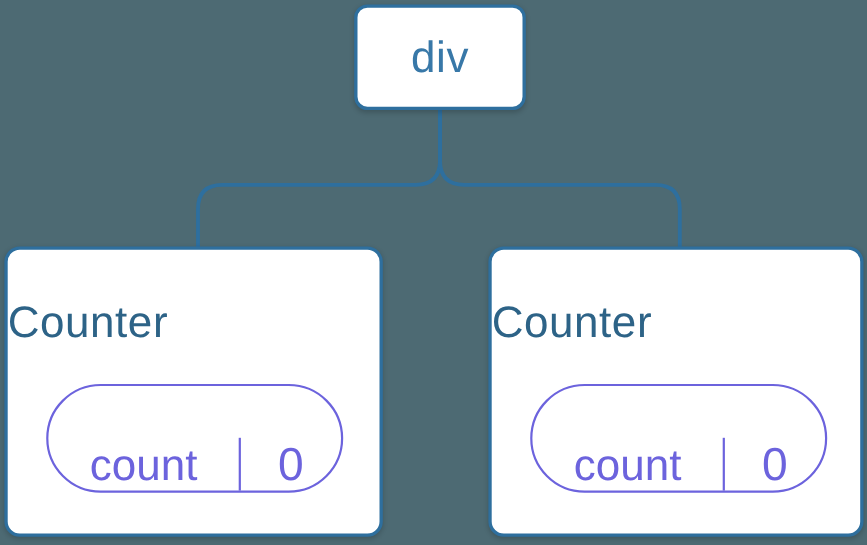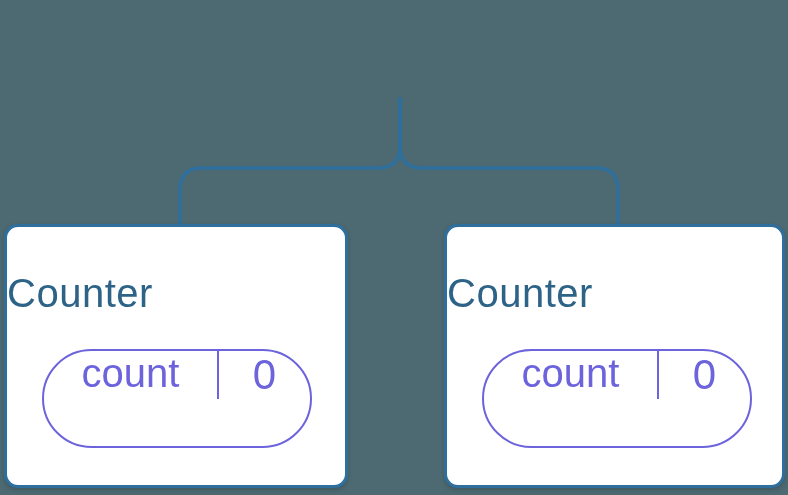--- a/index.html
+++ b/index.html
@@ -58,21 +58,21 @@
     letter-spacing: 0.5px;
   }
   .state-pill {
     position: absolute;
     left: 35px; top: 122px;
     width: 270px; height: 99px;
     border: 2.5px solid #6c63dd;
     border-radius: 52px;
     box-sizing: border-box;
     display: flex;
-    align-items: flex-start;
+    align-items: flex-end;
     color: #6c63dd;
     background: #ffffff;
   }
   .state-key-cell {
     flex: 1 1 auto;
     display: flex;
     align-items: center;
     justify-content: center;
     font-size: 40px;
   }
@@ -88,20 +88,23 @@
 </head>
 <body>
 
 <div class="canvas">
 
   <svg class="connector-svg" viewBox="0 0 788 495" xmlns="http://www.w3.org/2000/svg">
     <path d="M 400 99 L 400 146 Q 400 168 378 168 L 202 168 Q 180 168 180 190 L 180 224" fill="none" stroke-width="3.5" stroke-linecap="round" stroke="#2e6f9e"></path>
     <path d="M 400 99 L 400 146 Q 400 168 422 168 L 596 168 Q 618 168 618 190 L 618 224" fill="none" stroke-width="3.5" stroke-linecap="round" stroke="#2e6f9e"></path>
   </svg>
 
+  <div class="node root-node">
+    <span class="root-label">div</span>
+  </div>
 
   <div class="node component-node left">
     <div class="component-title">Counter</div>
     <div class="state-pill">
       <div class="state-key-cell">count</div>
       <div class="state-value-cell">0</div>
     </div>
   </div>
 
   <div class="node component-node right">

